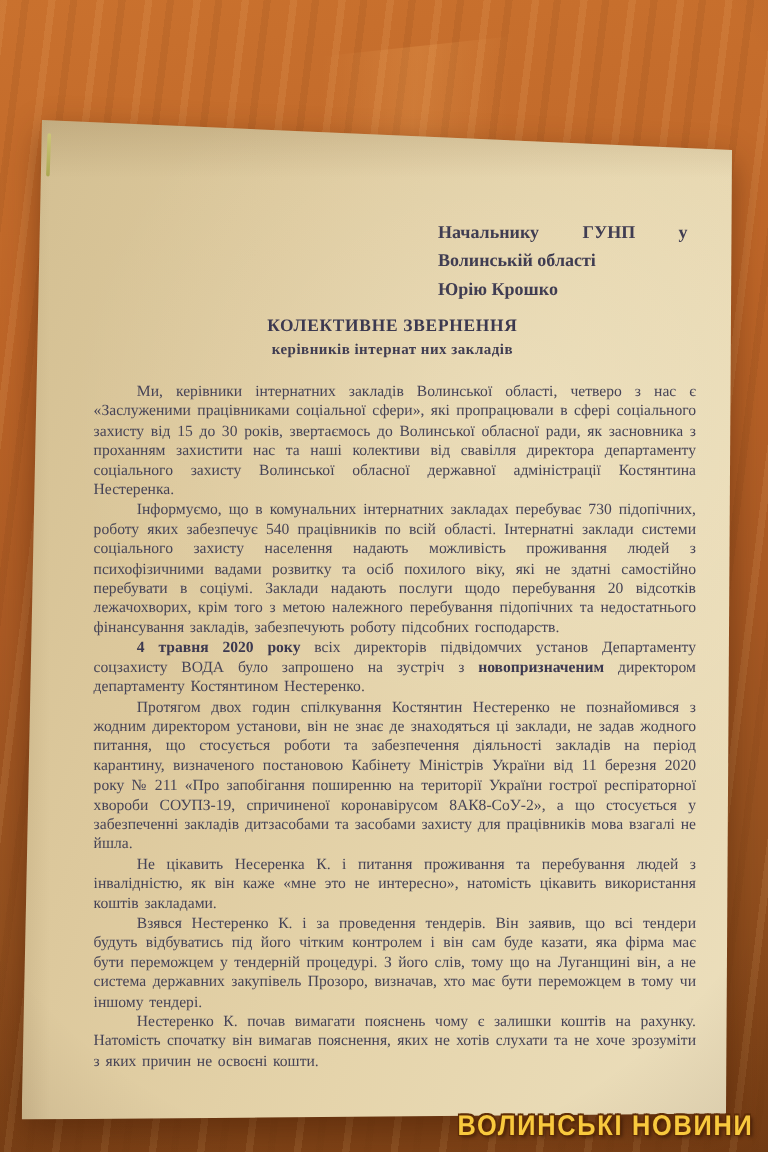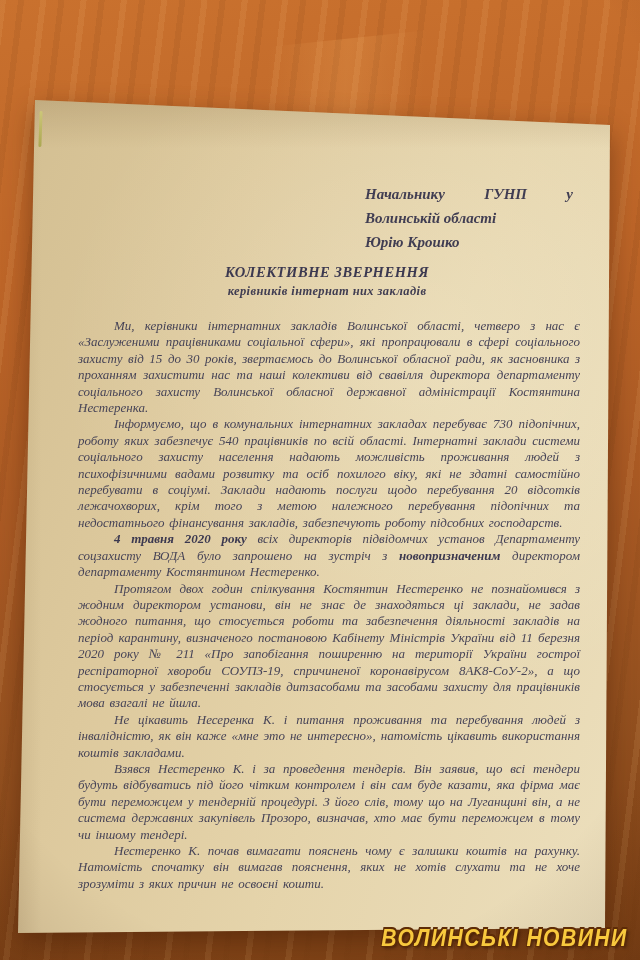--- a/index.html
+++ b/index.html
@@ -1,20 +1,20 @@
 <!DOCTYPE html>
 <html><head>
 <meta charset="utf-8">
 <style>
   html,body{margin:0;padding:0;}
   body{
     width:640px;height:960px;overflow:hidden;position:relative;
     font-family:"Liberation Serif", serif;
   }
-  .scene{position:absolute;inset:0;font-style:italic;}
+  .scene{position:absolute;inset:0;}
   
   .wood{
     position:absolute;inset:0;
     background:
       repeating-linear-gradient(97deg,
         rgba(255,205,140,0.10) 0 6px,
         rgba(0,0,0,0) 6px 18px,
         rgba(110,55,15,0.10) 18px 24px,
         rgba(0,0,0,0) 24px 40px),
       linear-gradient(175deg,#c9712e 0%,#bd6528 28%,#aa5a24 52%,#93501f 76%,#7b4015 100%);

